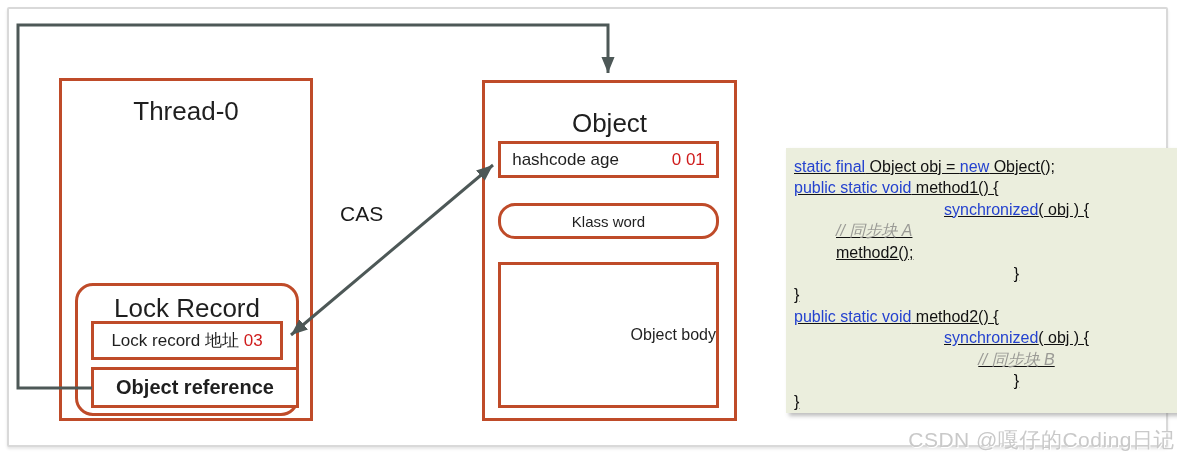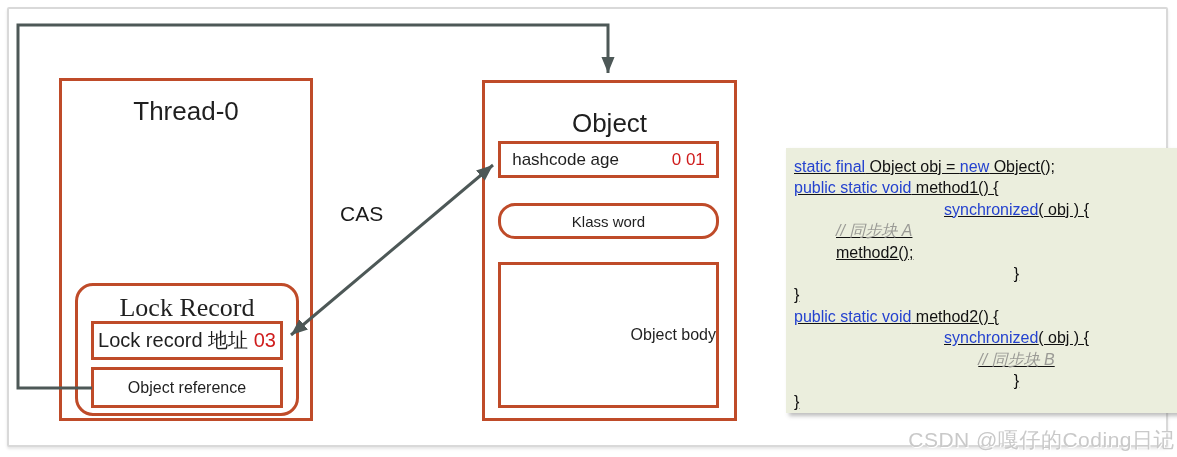--- a/index.html
+++ b/index.html
@@ -49,24 +49,24 @@
     justify-content: center;
     text-align: center;
     white-space: pre;
   }
   .red-val { color: var(--red-text, #cf1c1c); }
 
   .thread-box   { left: 59px;  top: 78px;  width: 254px; height: 343px; }
   .thread-title { padding-top: 15px; }
 
   .lockrecord-box { left: 75px; top: 283px; width: 224px; height: 133px; border-radius: 18px; }
-  .lockrecord-title { padding-top: 7px; font-family: Liberation Serif, serif; }
+  .lockrecord-title { padding-top: 7px; }
 
-  .addr-box { left: 91px; top: 321px; width: 192px; height: 39px; font-size: 20px; }
-  .ref-box  { left: 91px; top: 367px; width: 192px; height: 41px; font-size: 16px; }
+  .addr-box { left: 91px; top: 321px; width: 192px; height: 39px; font-size: 17px; }
+  .ref-box  { left: 91px; top: 367px; width: 208px; height: 41px; font-size: 20px; font-weight: bold; }
 
   .object-box   { left: 482px; top: 80px; width: 255px; height: 341px; }
   .object-title { padding-top: 25px; }
 
   .hashcode-box { left: 498px; top: 141px; width: 221px; height: 37px; font-size: 17px; gap: 48px; }
   .klass-box    { left: 498px; top: 203px; width: 221px; height: 36px; font-size: 15px; border-radius: 17px; }
   .objbody-box  { left: 498px; top: 262px; width: 221px; height: 146px; font-size: 16px; justify-content: flex-end; }
 
   .cas-label {
     position: absolute;

